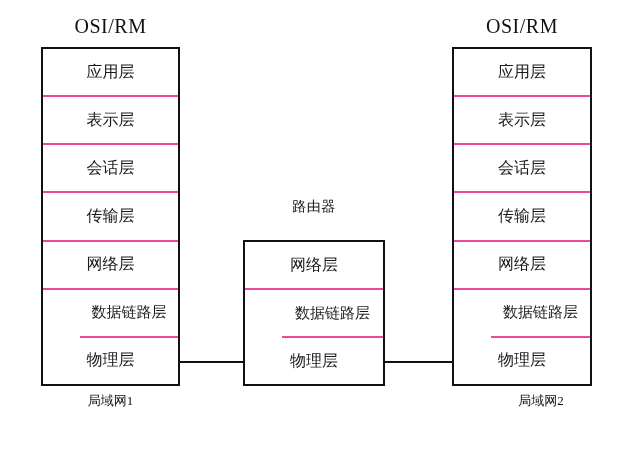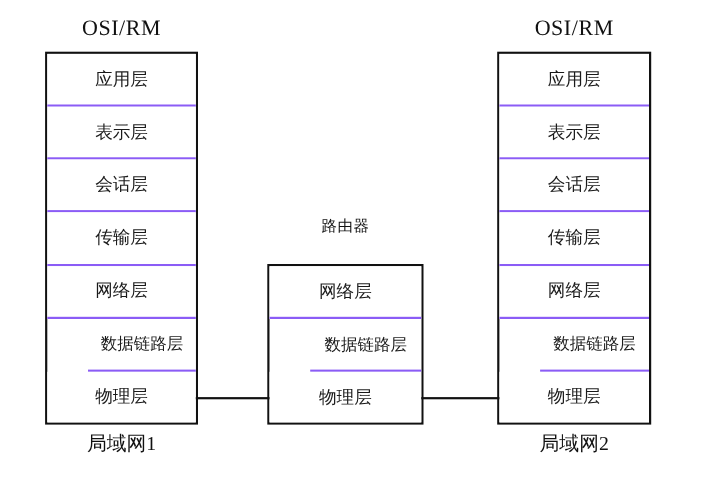--- a/index.html
+++ b/index.html
@@ -39,45 +39,45 @@
   }
 
   #title-left  { left: 41px;  top: 16px; width: 139px; }
   #title-right { left: 452px; top: 16px; width: 140px; }
   #title-router{ left: 243px; top: 200px; width: 142px; font-size: 14px; }
 
   
   .footer {
     position: absolute;
     text-align: center;
-    font-size: 18px;
+    font-size: 13px;
     color: #111111;
     white-space: nowrap;
     line-height: 1;
   }
   #footer-left  { left: 41px;  top: 394px; width: 139px; }
-  #footer-right { left: 452px; top: 394px; width: 140px; }
+  #footer-right { left: 471px; top: 394px; width: 140px; }
 
   
   .stack {
     position: absolute;
     box-sizing: border-box;
     border: 2px solid #111111;
     background: #ffffff;
     display: flex;
     flex-direction: column;
   }
   #stack-left   { left: 41px;  top: 47px;  width: 139px; height: 339px; }
   #stack-right  { left: 452px; top: 47px;  width: 140px; height: 339px; }
   #stack-router { left: 243px; top: 240px; width: 142px; height: 146px; }
 
   .layer {
     flex: 1 1 0;
     box-sizing: border-box;
-    border-bottom: 2px solid #8b5cf6;
+    border-bottom: 2px solid #ec4899;
     display: flex;
     align-items: center;
     justify-content: center;
     font-size: 16px;
     color: #1a1a1a;
     white-space: nowrap;
     background: #ffffff;
   }
   .layer:last-child {
     border-bottom: none;

